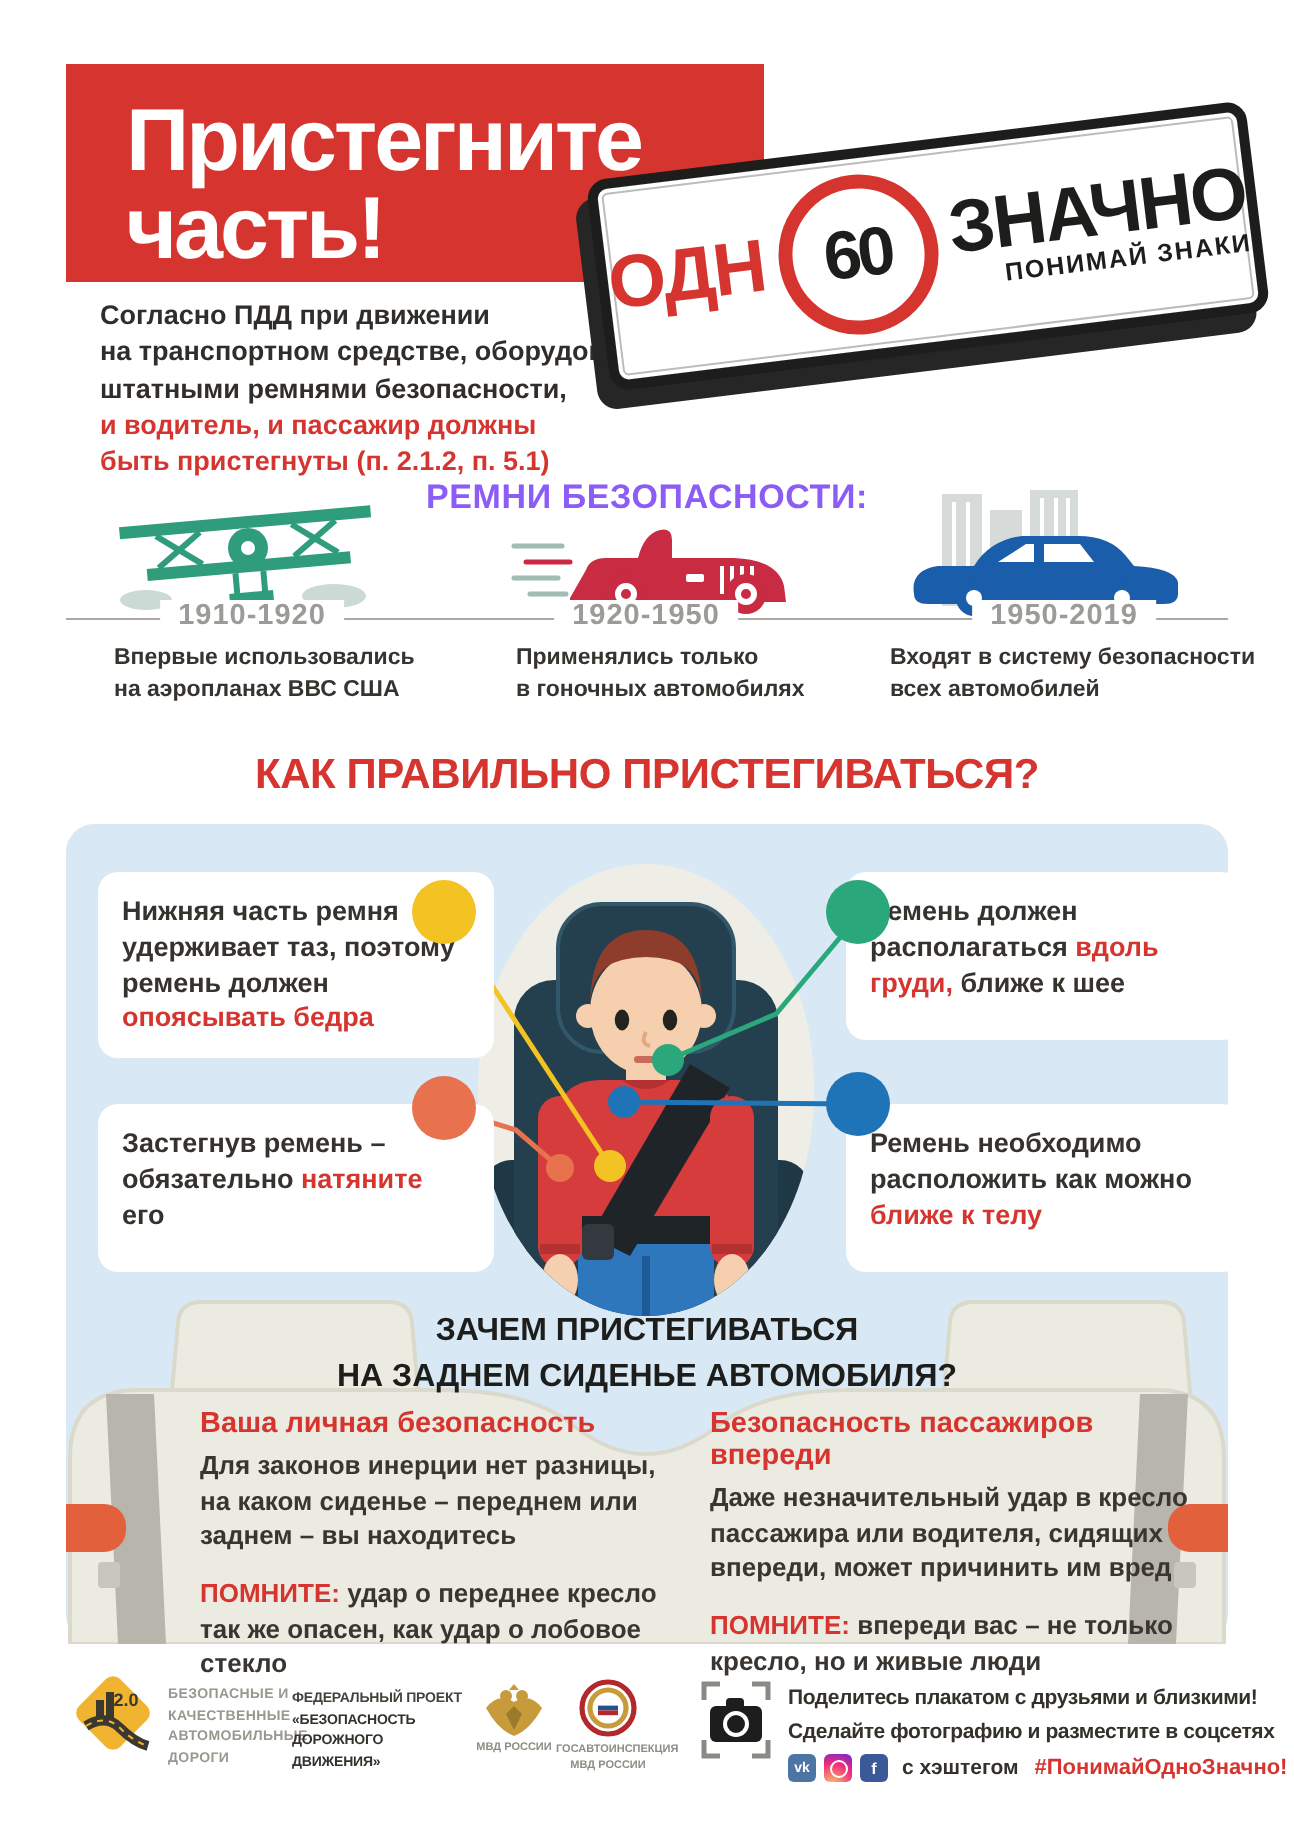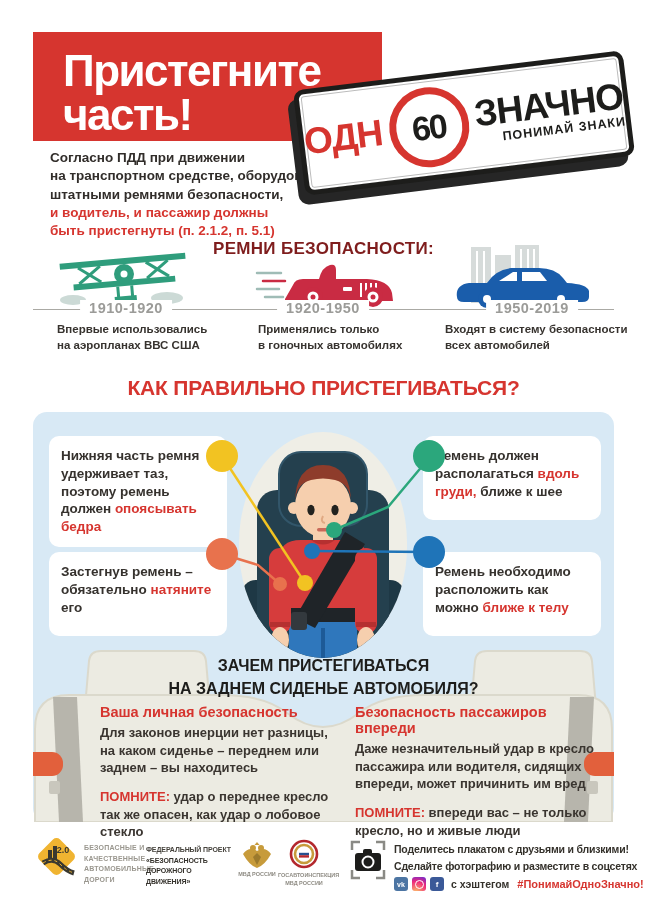--- a/index.html
+++ b/index.html
@@ -17,32 +17,32 @@
   .sign-circle{width:66px;height:66px;border:7px solid #d6352f;border-radius:50%;background:#fff;display:flex;align-items:center;justify-content:center;
         color:#1d1d1b;font-size:34px;font-weight:800;letter-spacing:-2px;flex:0 0 auto;}
   .sign-rightcol{display:flex;flex-direction:column;align-items:flex-end;}
   .sign-right{color:#1d1d1b;font-size:37px;font-weight:800;letter-spacing:-1px;line-height:0.95;}
   .sign-sub{color:#1d1d1b;font-size:12.5px;font-weight:800;letter-spacing:1px;margin-top:1px;}
   .intro{left:50px;top:149px;width:310px;font-size:13.5px;font-weight:700;line-height:1.36;color:#312d2a;}
   .intro .red{color:#d6352f;}
   .intro div{white-space:nowrap;}
 
   
-  .tl-title{left:0;top:239px;width:647px;text-align:center;font-size:17px;font-weight:800;color:#7f1d1d;letter-spacing:0.3px;}
+  .tl-title{left:0;top:239px;width:647px;text-align:center;font-size:17px;font-weight:800;color:#8b5cf6;letter-spacing:0.3px;}
   .tl-axis{left:33px;top:309px;width:581px;height:0;border-top:1.5px solid #aaa9a4;}
   .tl-date{top:300px;transform:translateX(-50%);background:#fff;padding:0 9px;font-size:14.5px;font-weight:800;color:#9b9b98;letter-spacing:0.5px;white-space:nowrap;}
   .tl-cap{top:321px;font-size:11.5px;font-weight:700;color:#37332f;line-height:1.4;}
   .tl-cap div{white-space:nowrap;}
 
   
   .howto-title{left:0;top:376px;width:647px;text-align:center;font-size:21px;font-weight:800;color:#d6352f;letter-spacing:-0.2px;}
   .panel{left:33px;top:412px;width:581px;height:410px;background:#d8e9f5;border-radius:14px;}
   .egg{left:206px;top:20px;width:168px;height:226px;background:#efeee6;border-radius:50% / 49%;overflow:hidden;z-index:1;}
   .lines-svg{left:0;top:0;width:581px;height:410px;z-index:2;pointer-events:none;}
-  .callout{width:178px;min-height:84px;background:#fff;border-radius:10px;padding:11px 12px;box-sizing:border-box;
+  .callout{width:198px;min-height:84px;background:#fff;border-radius:10px;padding:11px 12px;box-sizing:border-box;
            font-size:13.5px;font-weight:700;color:#36322e;line-height:1.32;z-index:3;}
   .callout .red{color:#d6352f;}
   .dot-big{width:32px;height:32px;border-radius:50%;z-index:4;}
   .rear-title{left:0;top:242px;width:581px;text-align:center;font-size:16px;font-weight:800;color:#1d1d1b;line-height:1.45;z-index:3;}
   .seats-svg{left:0;top:237px;width:581px;height:173px;z-index:1;}
   .seat-col{top:292px;z-index:3;}
   .seat-col .col-title{font-size:14.5px;font-weight:800;color:#d6352f;margin-bottom:4px;}
   .seat-col .col-body{font-size:13px;font-weight:700;color:#3a3530;line-height:1.36;}
   .seat-col .col-note{font-size:13px;font-weight:700;color:#3a3530;line-height:1.36;margin-top:11px;}
   .seat-col .note-label{color:#d6352f;font-weight:800;}

